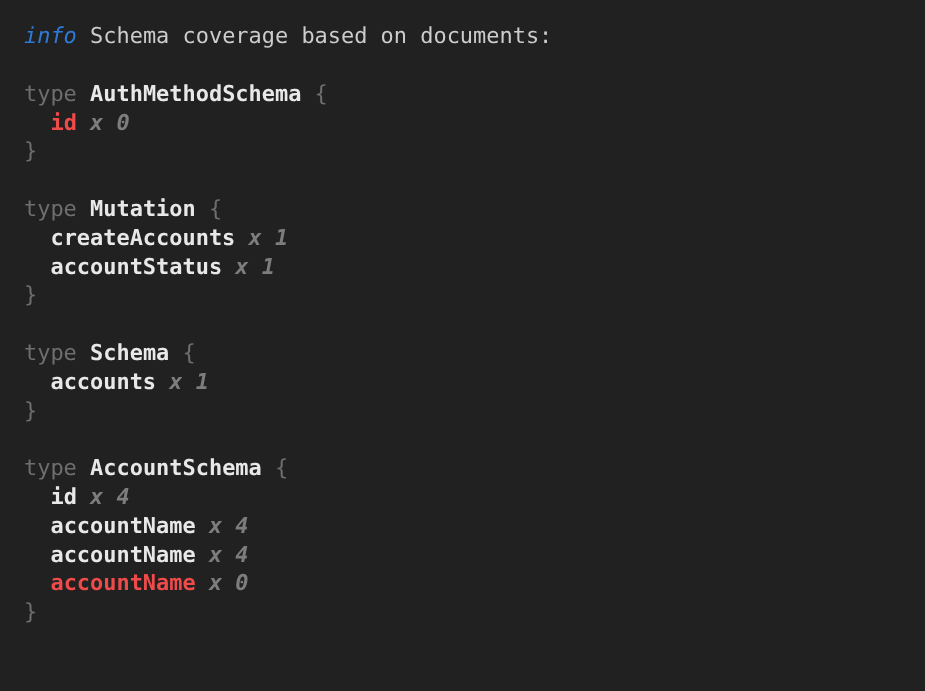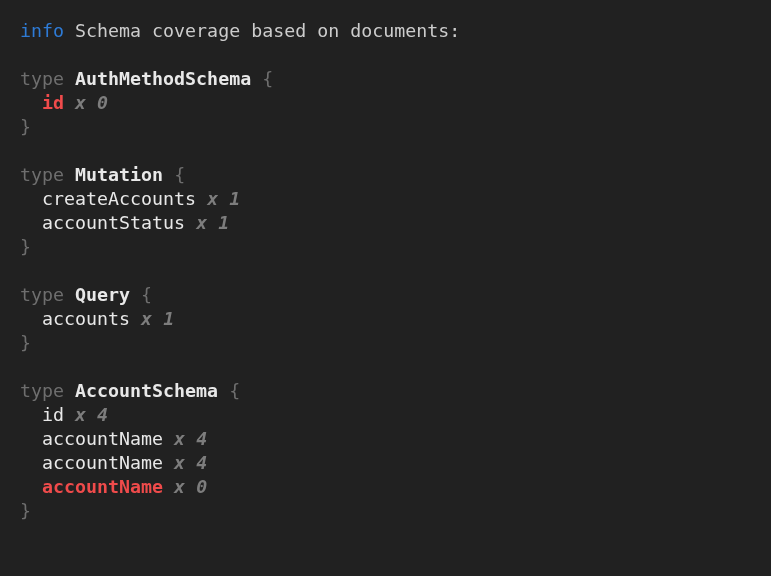--- a/index.html
+++ b/index.html
@@ -17,46 +17,46 @@
     font-size: 18.3px;
     line-height: 24px;
     padding: 19px 8px 5px 20px;
     cursor: text;
   }
   .line {
     height: 24px;
     white-space: pre;
     color: var(--text-light, #cccccc);
   }
-  .tag-info   { color: var(--info-blue, #2e7bd6); }
+  .tag-info   { color: var(--info-blue, #2e7bd6); font-style: italic; }
   .msg        { color: var(--text-light, #cccccc); margin-top: 25px; }
   .kw         { color: var(--punct-gray, #6e6e6e); }
   .brace      { color: var(--punct-gray, #6e6e6e); }
   .type-name  { color: var(--covered-white, #e8e8e8); font-weight: bold; }
-  .fld-cov    { color: var(--covered-white, #e8e8e8); font-weight: normal; }
+  .fld-cov    { color: var(--covered-white, #e8e8e8); font-weight: bold; }
   .fld-zero   { color: var(--uncovered-red, #ef4b4b); font-weight: bold; }
   .count      { color: var(--count-gray, #7d7d7d); font-style: italic; font-weight: bold; }
 </style>
 </head>
 <body>
 
 <div class="terminal">
   <div class="line"><span class="tag-info">info</span><span> </span><span class="msg">Schema coverage based on documents:</span></div>
   <div id="output">
       <div class="line"></div>
       <div class="line"><span class="kw">type</span> <span class="type-name">AuthMethodSchema</span> <span class="brace">{</span></div>
       <div class="line">  <span class="fld-zero">id</span> <span class="count"><span>x</span> <span>0</span></span></div>
       <div class="line"><span class="brace">}</span></div>
       <div class="line"></div>
       <div class="line"><span class="kw">type</span> <span class="type-name">Mutation</span> <span class="brace">{</span></div>
       <div class="line">  <span class="fld-cov">createAccounts</span> <span class="count"><span>x</span> <span>1</span></span></div>
       <div class="line">  <span class="fld-cov">accountStatus</span> <span class="count"><span>x</span> <span>1</span></span></div>
       <div class="line"><span class="brace">}</span></div>
       <div class="line"></div>
-      <div class="line"><span class="kw">type</span> <span class="type-name">Query</span> <span class="brace">{</span></div>
+      <div class="line"><span class="kw">type</span> <span class="type-name">Schema</span> <span class="brace">{</span></div>
       <div class="line">  <span class="fld-cov">accounts</span> <span class="count"><span>x</span> <span>1</span></span></div>
       <div class="line"><span class="brace">}</span></div>
       <div class="line"></div>
       <div class="line"><span class="kw">type</span> <span class="type-name">AccountSchema</span> <span class="brace">{</span></div>
       <div class="line">  <span class="fld-cov">id</span> <span class="count"><span>x</span> <span>4</span></span></div>
       <div class="line">  <span class="fld-cov">accountName</span> <span class="count"><span>x</span> <span>4</span></span></div>
       <div class="line">  <span class="fld-cov">accountName</span> <span class="count"><span>x</span> <span>4</span></span></div>
       <div class="line">  <span class="fld-zero">accountName</span> <span class="count"><span>x</span> <span>0</span></span></div>
       <div class="line"><span class="brace">}</span></div>
     </div>

